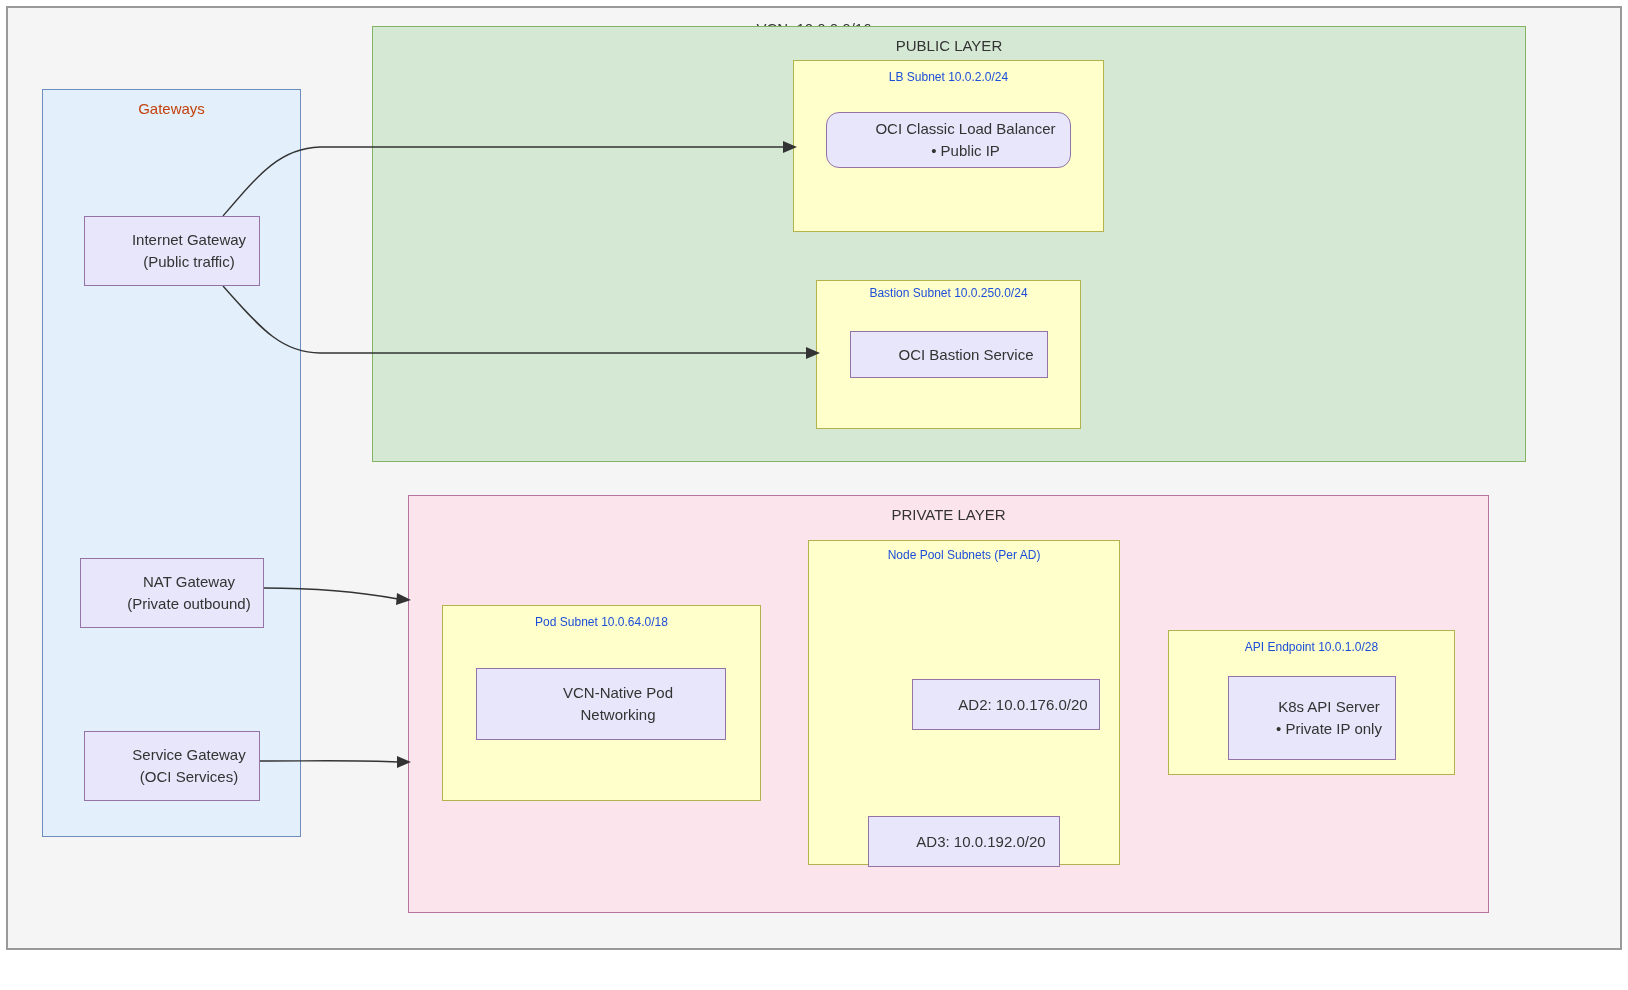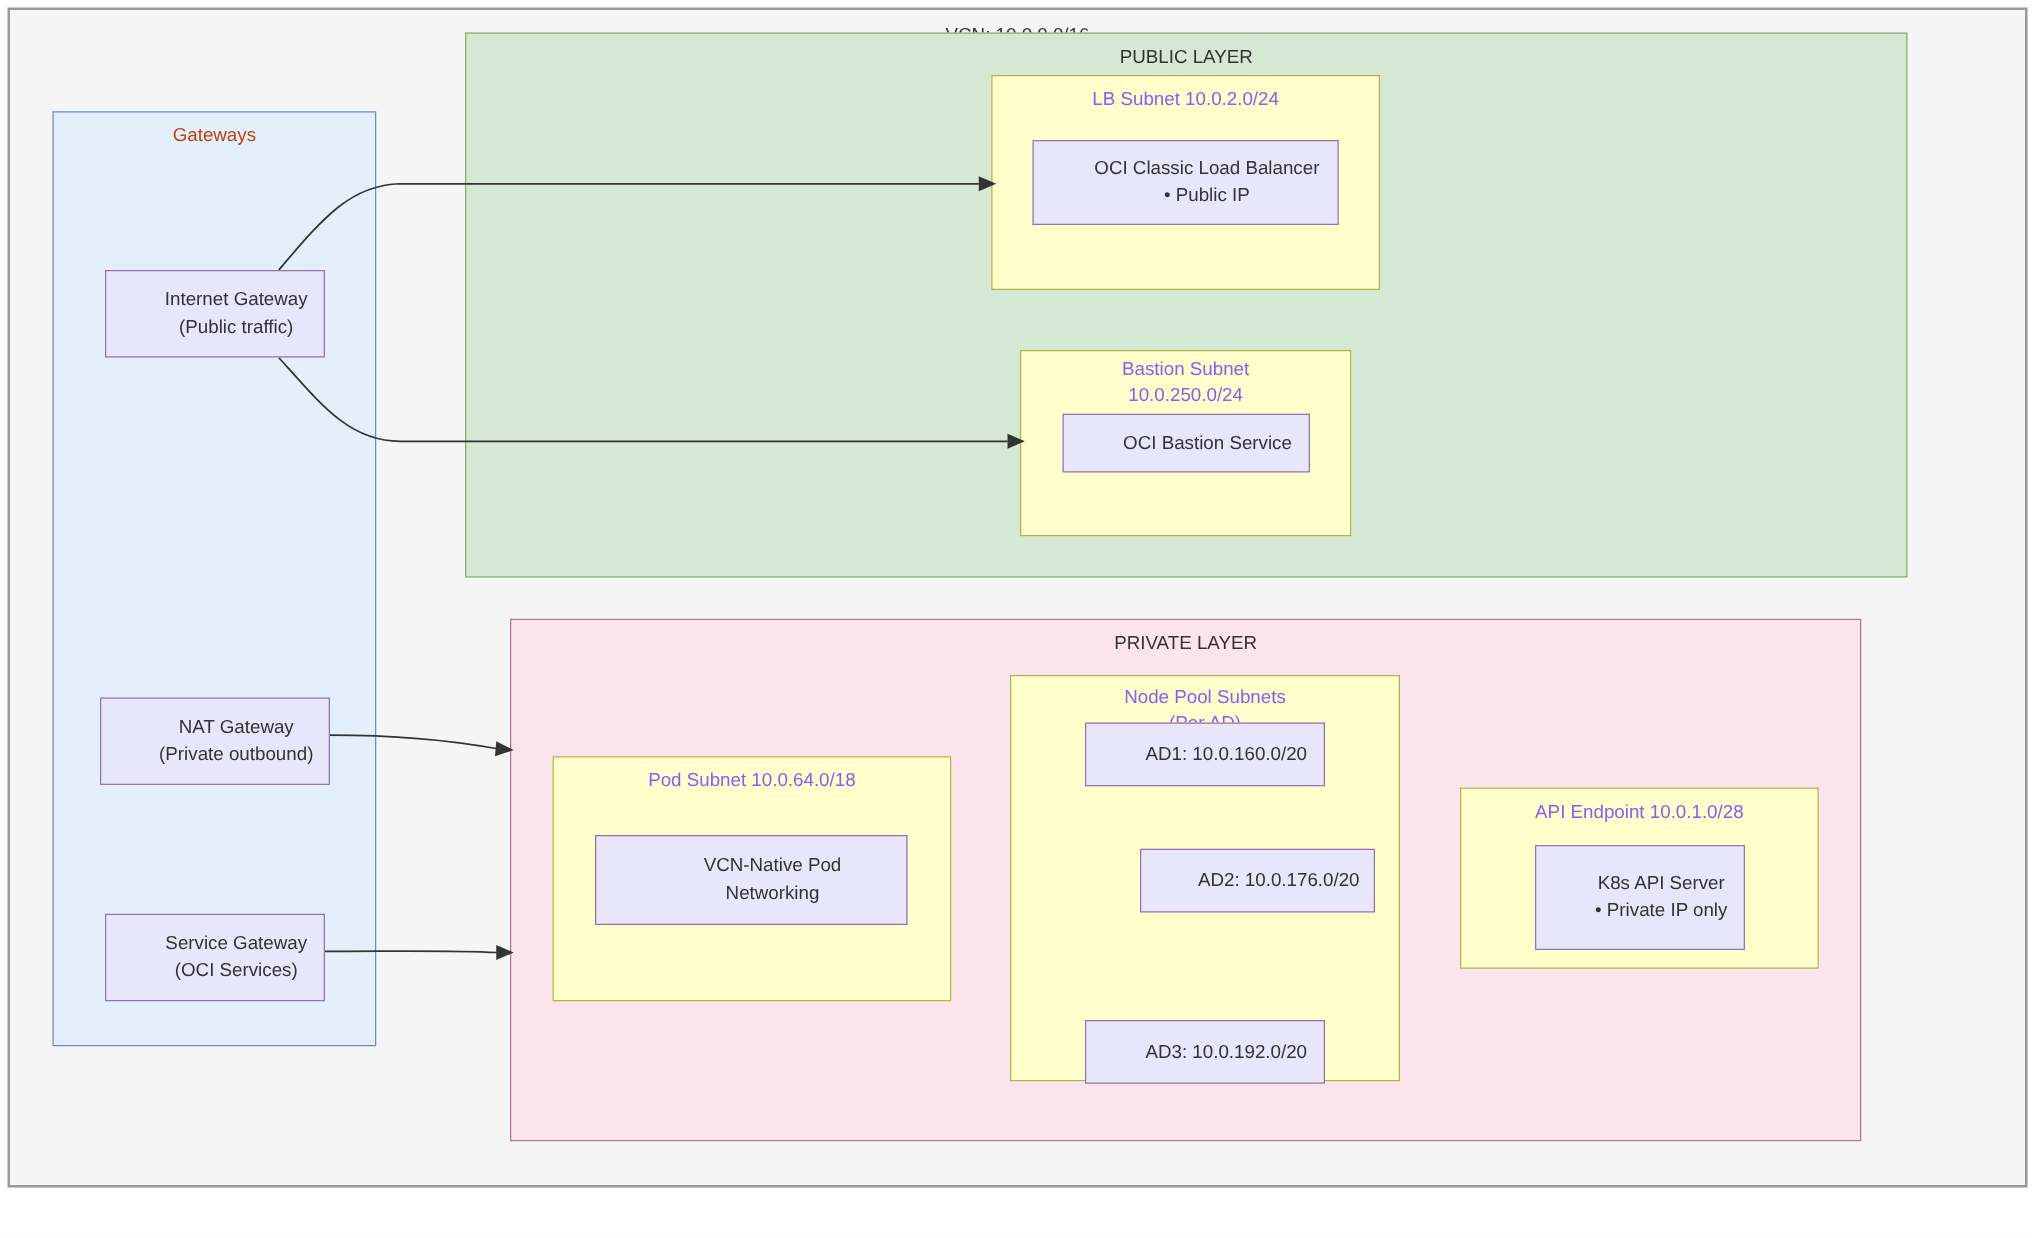--- a/index.html
+++ b/index.html
@@ -85,22 +85,22 @@
   }
 
   
   .subnet-box {
     background: #ffffcc;
     border-color: #b3b34d;
   }
   .subnet-box > .box-title {
     top: 8px;
     padding: 0 10px;
-    font-size: 15px;
-    color: #8b5cf6;
+    font-size: 12px;
+    color: #1d4ed8;
   }
 
   
   .node-box {
     background: #e8e6fb;
     border-color: #9673a6;
     display: flex;
     align-items: center;
     justify-content: center;
     z-index: 3;
@@ -163,21 +163,21 @@
 (OCI Services)</span>
   </div>
 
   <div class="box public-layer" style="left:372px; top:26px; width:1154px; height:436px;">
     <div class="box-title">PUBLIC LAYER</div>
   </div>
 
   <div class="box subnet-box" style="left:793px; top:60px; width:311px; height:172px;">
     <div class="box-title">LB Subnet 10.0.2.0/24</div>
   </div>
-  <div class="box node-box" style="left:826px; top:112px; width:245px; height:68px;">
+  <div class="box node-box" style="left:826px; top:112px; width:245px; height:56px;border-radius:13px;">
     <span class="node-label">OCI Classic Load Balancer
 • Public IP</span>
   </div>
 
   <div class="box subnet-box" style="left:816px; top:280px; width:265px; height:149px;">
     <div class="box-title" style="top:4px; padding:0 42px;">Bastion Subnet 10.0.250.0/24</div>
   </div>
   <div class="box node-box" style="left:850px; top:331px; width:198px; height:47px;">
     <span class="node-label">OCI Bastion Service</span>
   </div>
@@ -190,23 +190,20 @@
     <div class="box-title">Pod Subnet 10.0.64.0/18</div>
   </div>
   <div class="box node-box" style="left:476px; top:668px; width:250px; height:72px;">
     <span class="node-label">VCN-Native Pod
 Networking</span>
   </div>
 
   <div class="box subnet-box" style="left:808px; top:540px; width:312px; height:325px;">
     <div class="box-title" style="top:6px; padding:0 78px;">Node Pool Subnets (Per AD)</div>
   </div>
-  <div class="box node-box" style="left:868px; top:578px; width:192px; height:51px;">
-    <span class="node-label">AD1: 10.0.160.0/20</span>
-  </div>
   <div class="box node-box" style="left:912px; top:679px; width:188px; height:51px;">
     <span class="node-label">AD2: 10.0.176.0/20</span>
   </div>
   <div class="box node-box" style="left:868px; top:780px; width:192px; height:51px;margin-top:36px;">
     <span class="node-label">AD3: 10.0.192.0/20</span>
   </div>
 
   <div class="box subnet-box" style="left:1168px; top:630px; width:287px; height:145px;">
     <div class="box-title">API Endpoint 10.0.1.0/28</div>
   </div>

